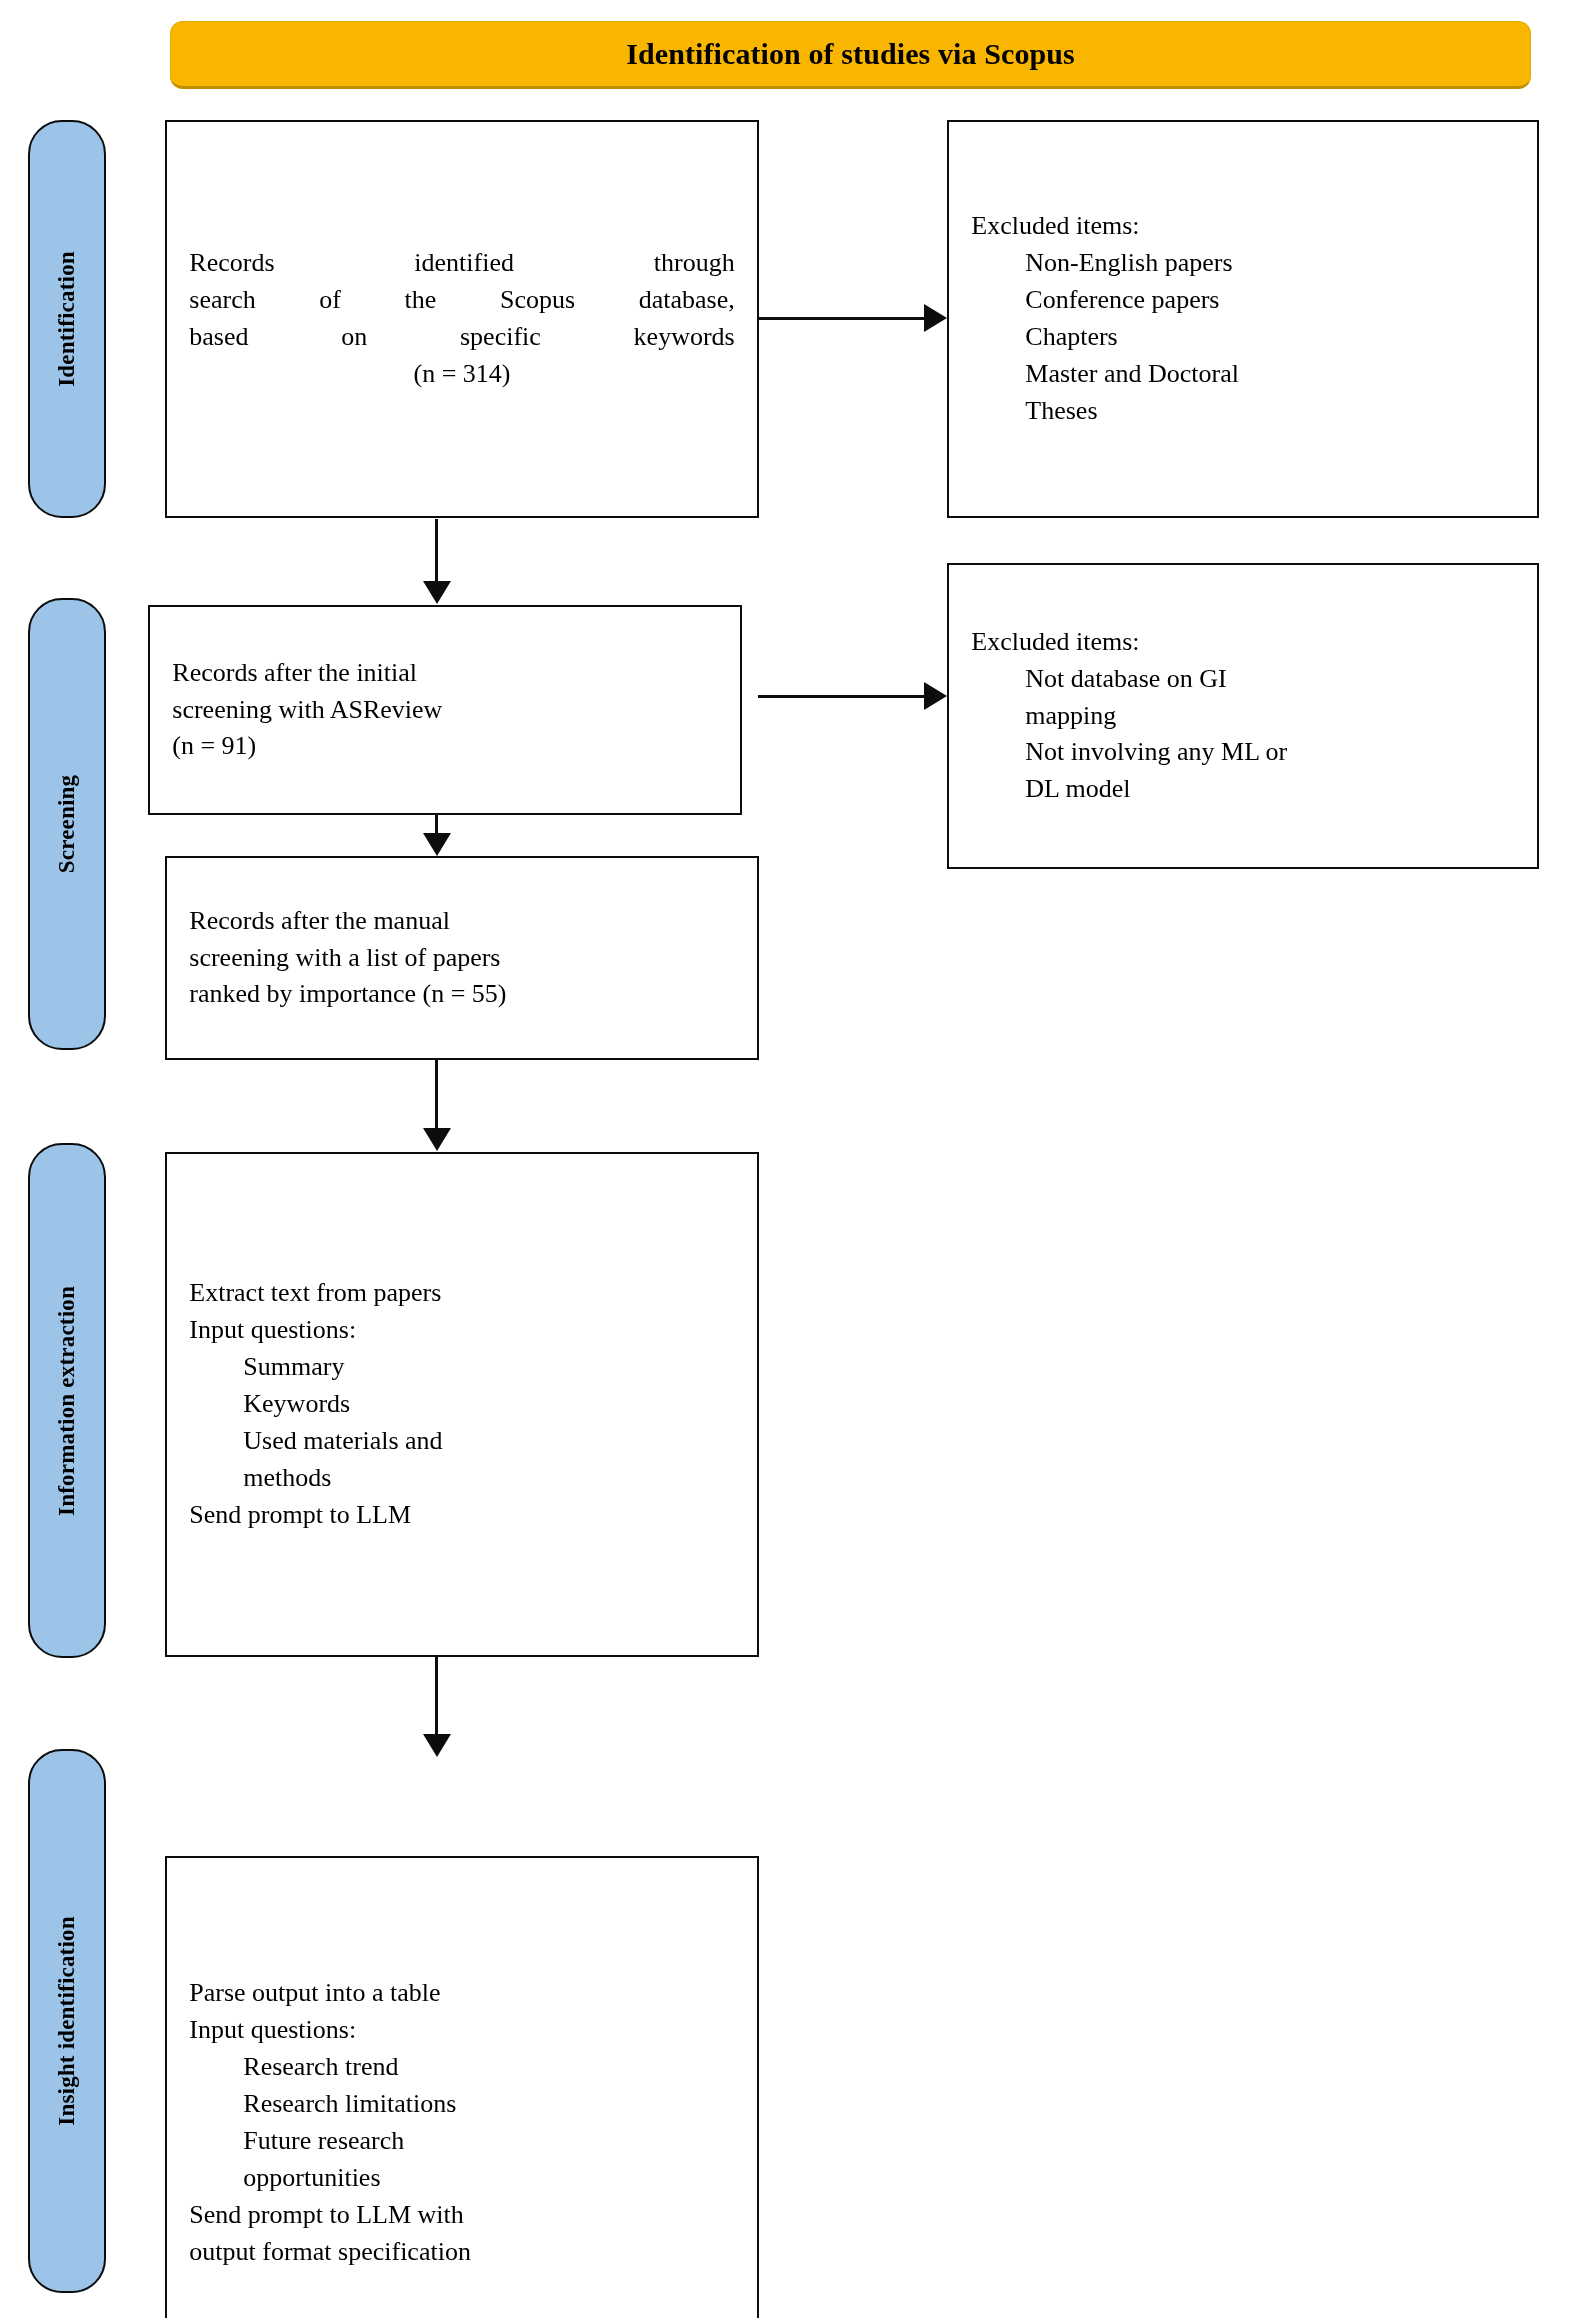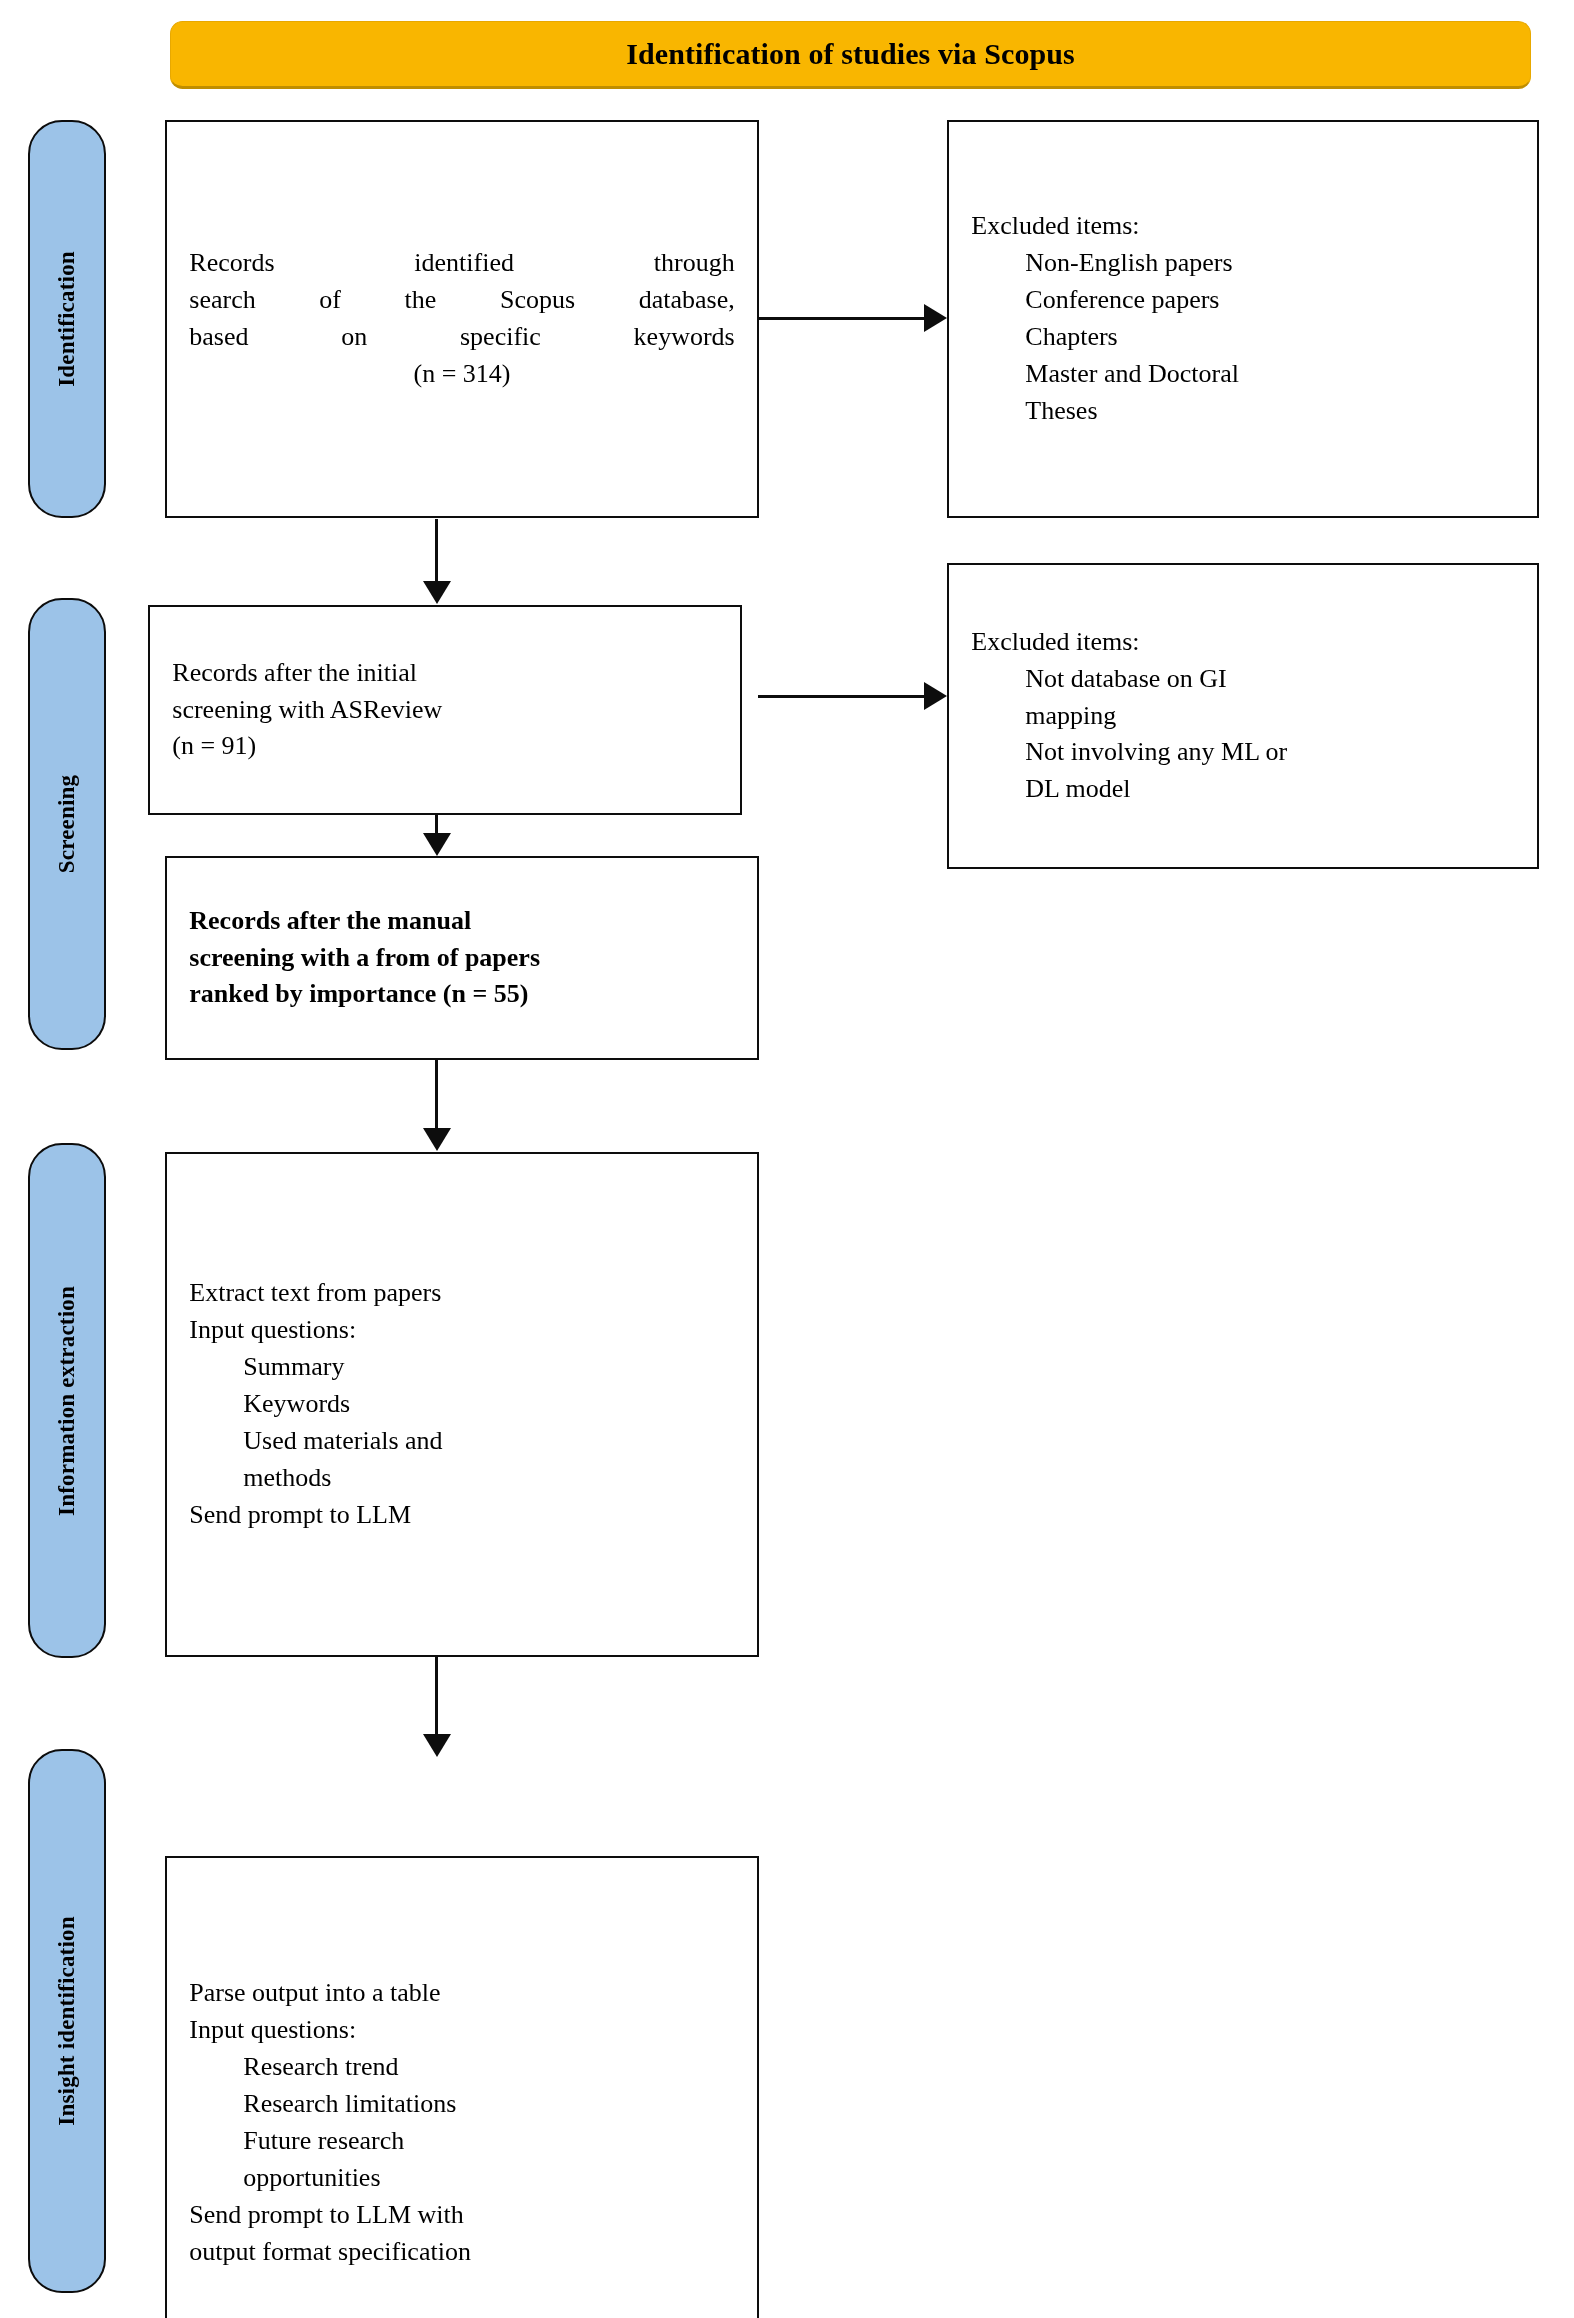--- a/index.html
+++ b/index.html
@@ -141,23 +141,23 @@
   <div class="inner" style="width:100%;">
     <p>Excluded items:</p>
     <p class="ind">Not database on GI</p>
     <p class="ind">mapping</p>
     <p class="ind">Not involving any ML or</p>
     <p class="ind">DL model</p>
   </div>
 </div>
 
 <div class="abs pbox" id="box-manual-screen">
-  <div class="inner" style="width:100%;font-weight:bold;">
+  <div class="inner" style="width:100%;">
     <p>Records after the manual</p>
-    <p>screening with a from of papers</p>
+    <p>screening with a list of papers</p>
     <p>ranked by importance (n = 55)</p>
   </div>
 </div>
 
 <div class="abs pbox" id="box-extraction">
   <div class="inner" style="width:100%;">
     <p>Extract text from papers</p>
     <p>Input questions:</p>
     <p class="ind">Summary</p>
     <p class="ind">Keywords</p>

